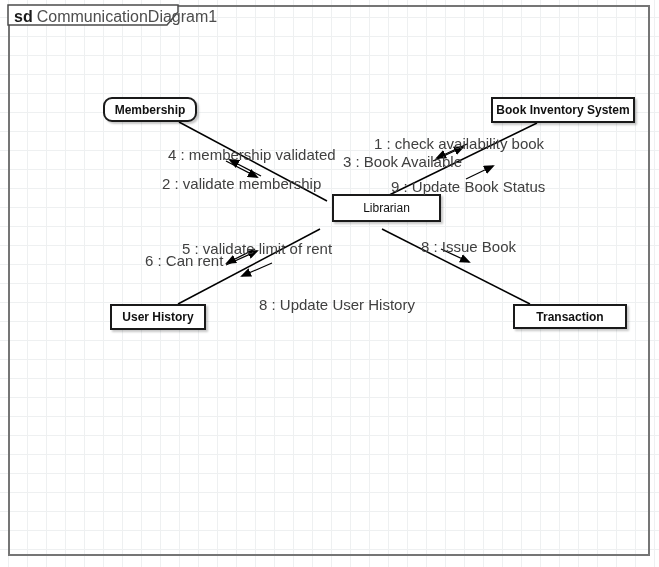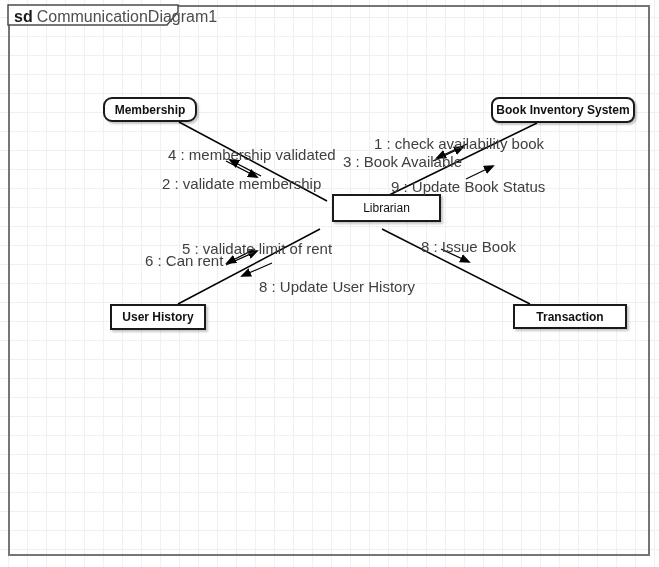--- a/index.html
+++ b/index.html
@@ -85,21 +85,21 @@
   </svg>
 
   <div class="frame-tab-text">
     <span class="kw">sd</span><span>CommunicationDiagram1</span>
   </div>
 
   <div class="node" style="left:103px;top:97px;width:94px;height:25px;border-radius:9px;">
     <span>Membership</span>
   </div>
 
-  <div class="node" style="left:491px;top:97px;width:144px;height:26px;border-radius:8px;">
+  <div class="node" style="left:491px;top:97px;width:144px;height:26px;">
     <span>Book Inventory System</span>
   </div>
 
   <div class="node plain" style="left:304px;top:194px;width:109px;height:28px;margin-left:28px;">
     <span>Librarian</span>
   </div>
 
   <div class="node" style="left:110px;top:304px;width:96px;height:26px;">
     <span>User History</span>
   </div>
@@ -108,16 +108,16 @@
     <span>Transaction</span>
   </div>
 
   <div class="msg" style="left:374px;top:135px;">1 : check availability book</div>
   <div class="msg" style="left:162px;top:175px;">2 : validate membership</div>
   <div class="msg" style="left:343px;top:153px;">3 : Book Available</div>
   <div class="msg" style="left:168px;top:146px;">4 : membership validated</div>
   <div class="msg" style="left:182px;top:240px;">5 : validate limit of rent</div>
   <div class="msg" style="left:145px;top:252px;">6 : Can rent</div>
   <div class="msg" style="left:421px;top:238px;">8 : Issue Book</div>
-  <div class="msg" style="left:215px;top:278px;padding-left:44px;">8 : Update User History</div>
+  <div class="msg" style="left:215px;top:296px;padding-left:44px;">8 : Update User History</div>
   <div class="msg" style="left:391px;top:178px;">9 : Update Book Status</div>
 
 </div>
 
 </body></html>

